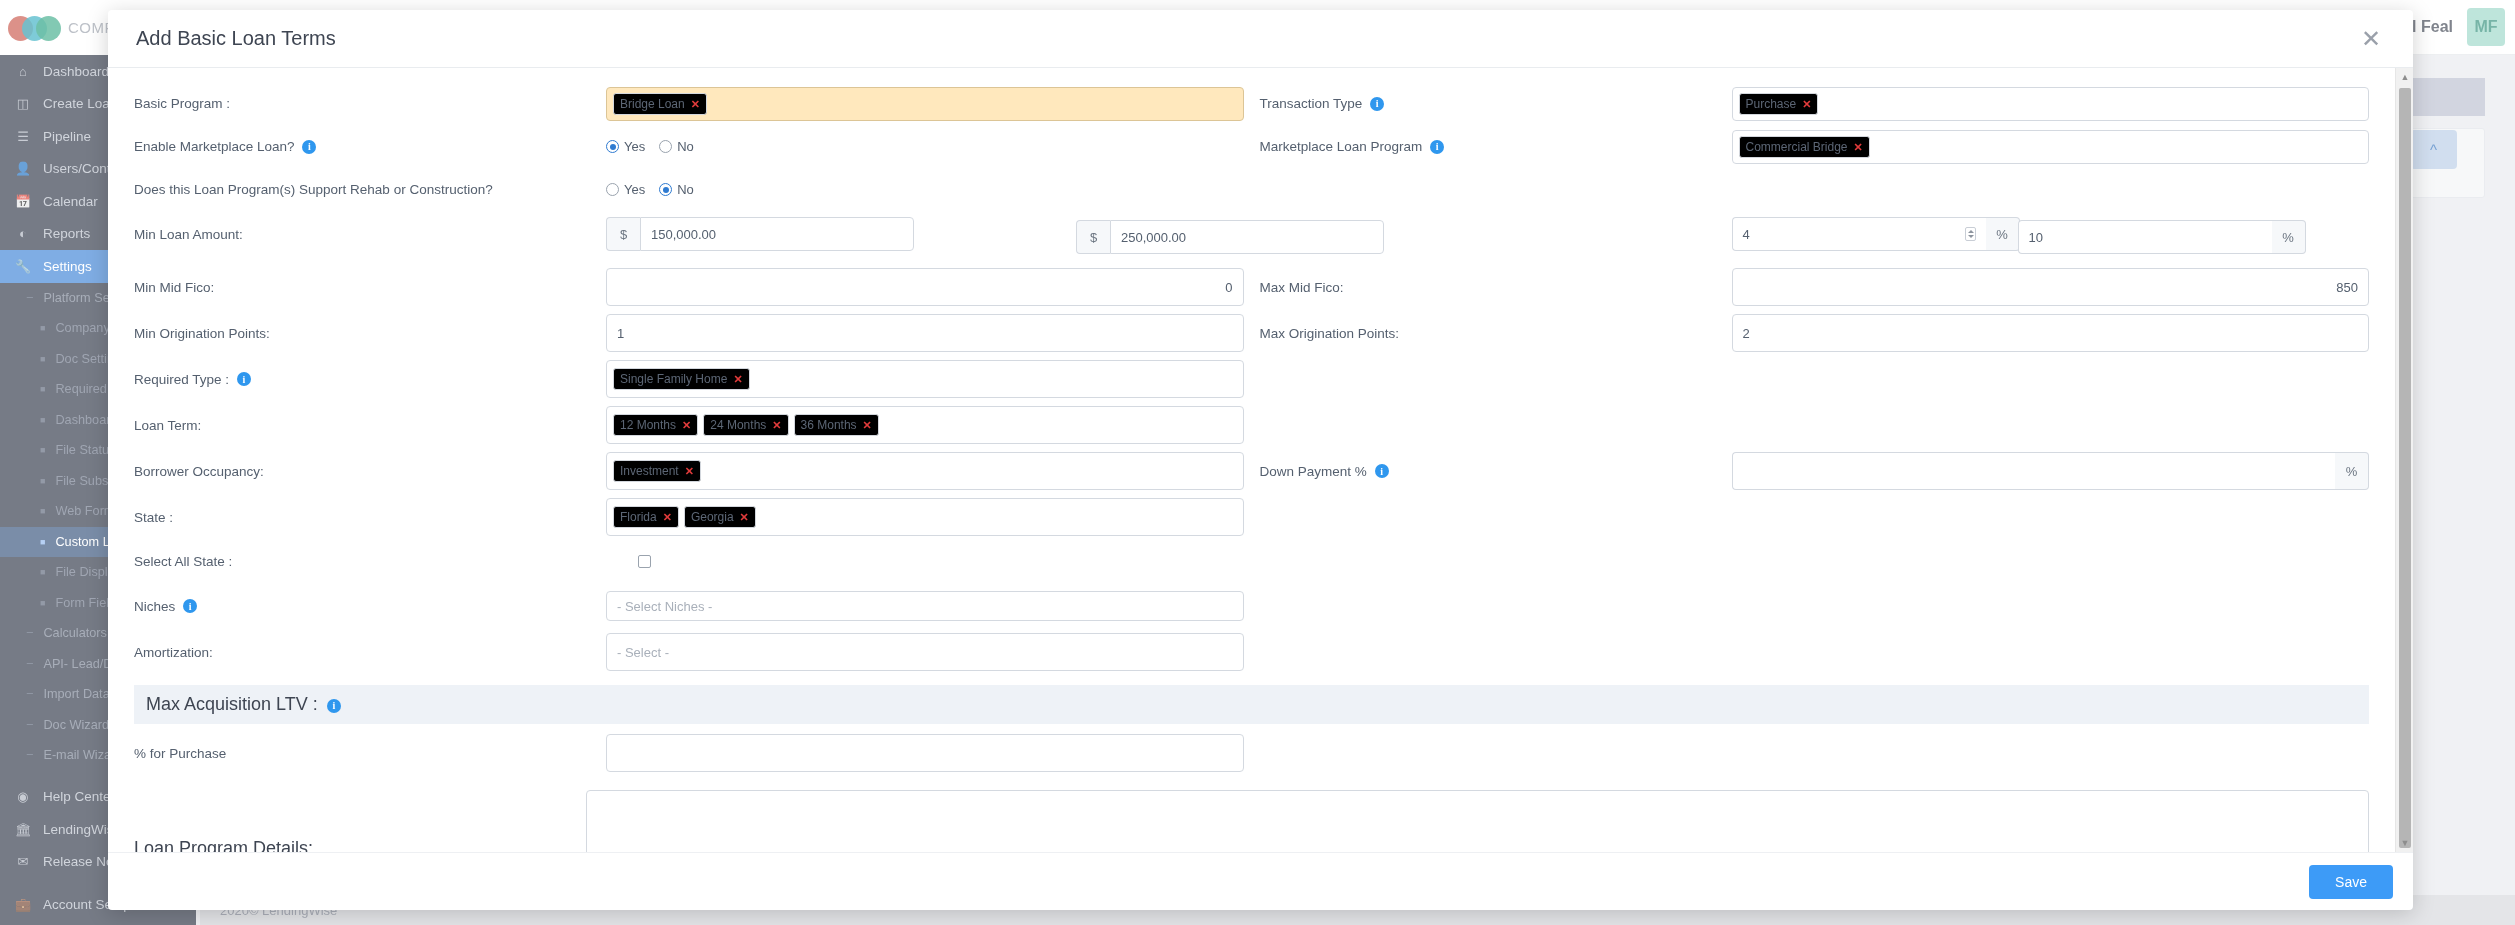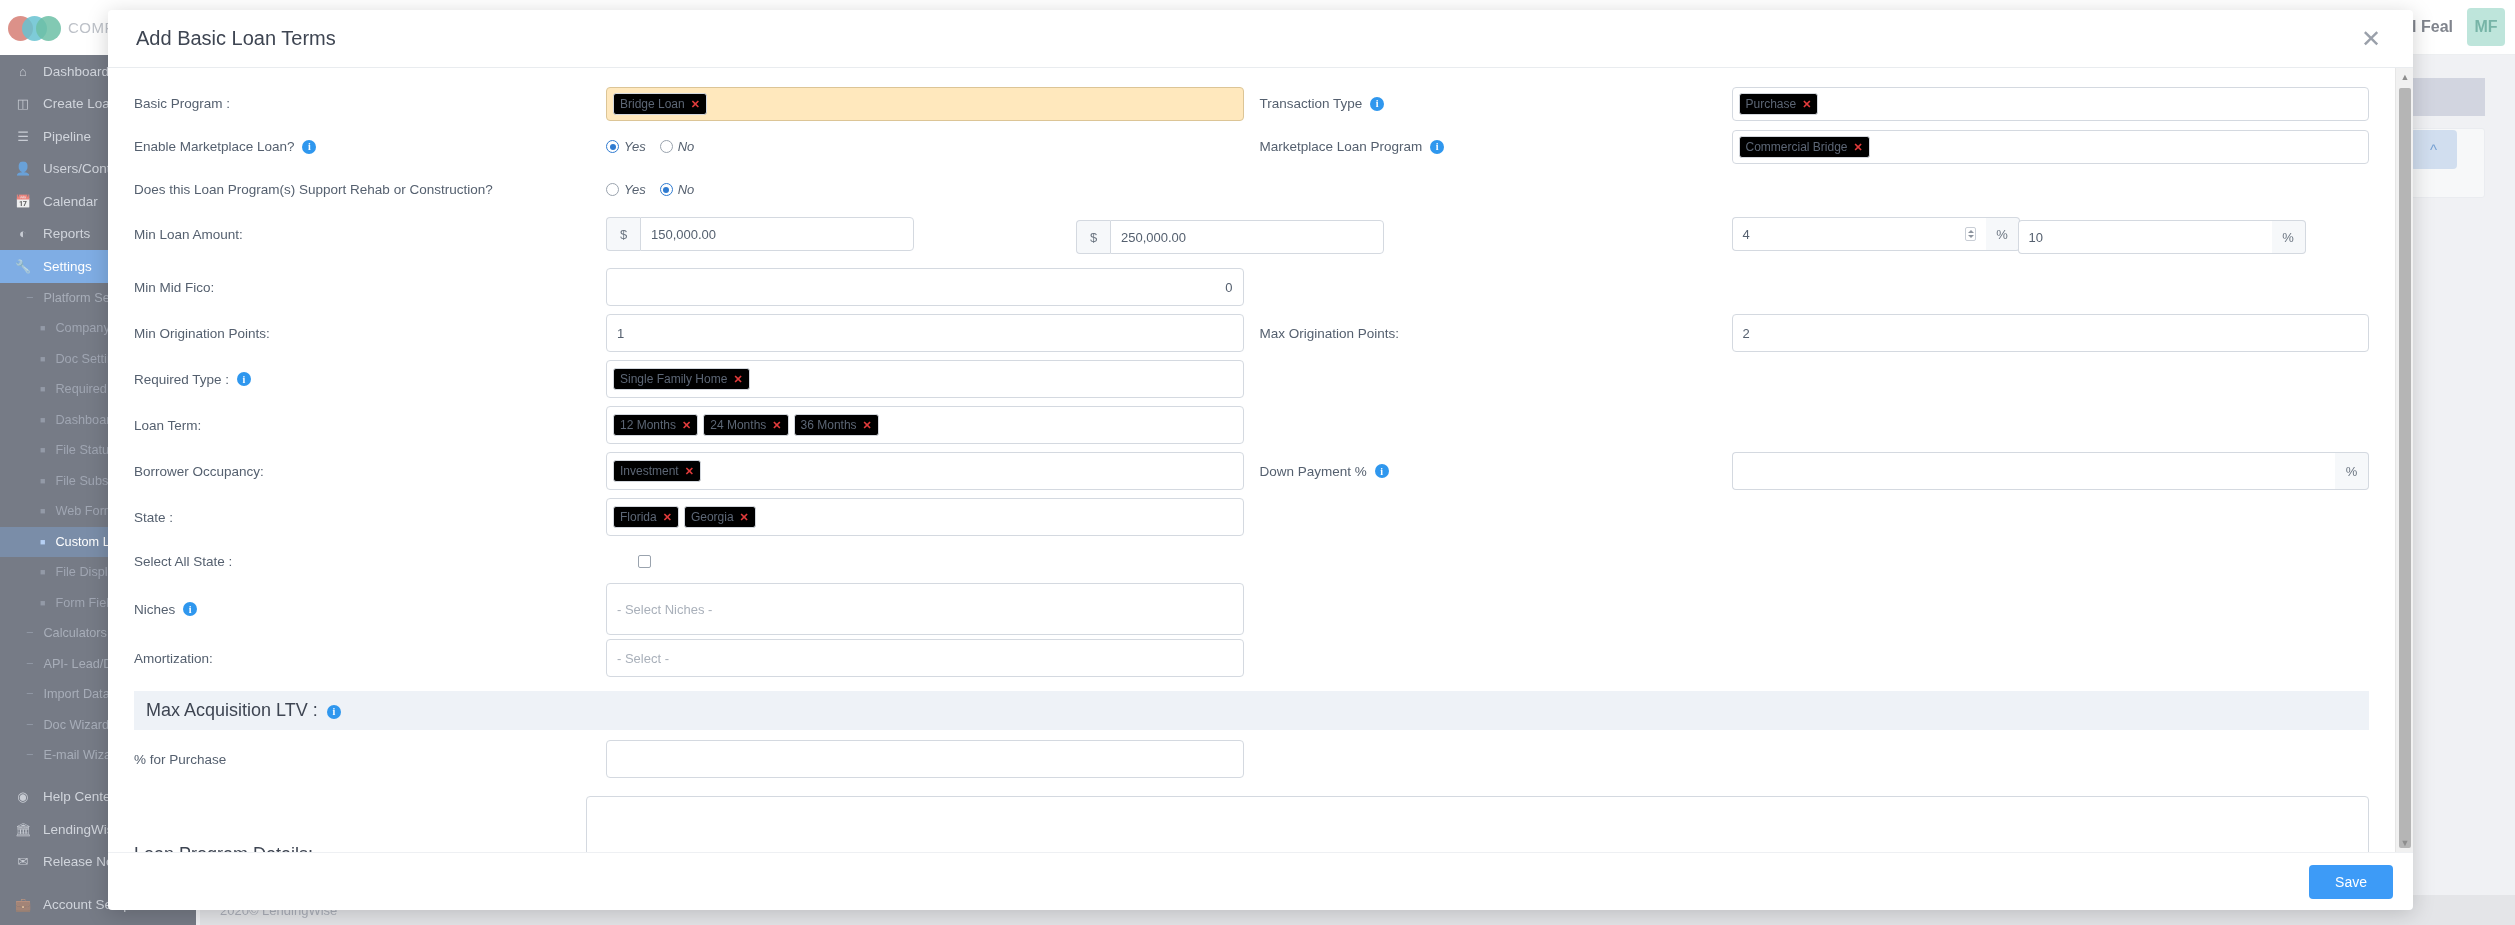--- a/index.html
+++ b/index.html
@@ -176,21 +176,21 @@
     font-size: 13px; color: #6c7682;
   }
   .suffix {
     width: 34px; height: 34px; flex: 0 0 34px; border: 1px solid #d4d9e0;
     border-left: none; border-radius: 0 4px 4px 0; background: #f6f8fa;
     display: flex; align-items: center; justify-content: center;
     font-size: 13px; color: #6c7682;
   }
   .joined-l { border-radius: 0 4px 4px 0; }
 
-  .radio-group { display: flex; align-items: center; gap: 14px; font-size: 13px; color: #55606f; font-style: italic; }
+  .radio-group { display: flex; align-items: center; gap: 14px; font-size: 13px; color: #55606f; }
   .radio-group label { display: inline-flex; align-items: center; gap: 5px; cursor: pointer; }
   .radio {
     width: 13px; height: 13px; border: 1px solid #9aa3ae; border-radius: 50%;
     display: inline-block; position: relative; background: #fff;
   }
   .radio.on { border-color: #2f7bd1; }
   .radio.on::after {
     content: ""; position: absolute; left: 2.5px; top: 2.5px;
     width: 6px; height: 6px; border-radius: 50%; background: #2f7bd1;
   }
@@ -515,20 +515,26 @@
           </div>
       </div>
 
       <div class="grid2" style="margin-top:4px">
         <div class="row tall">
           <div class="lbl">Min Mid Fico:</div>
           <div class="ctrl">
             <div class="input right" style="height:38px">0</div>
           </div>
         </div>
+        <div class="row tall">
+          <div class="lbl">Max Mid Fico:</div>
+          <div class="ctrl">
+            <div class="input right" style="height:38px">850</div>
+          </div>
+        </div>
       </div>
 
       <div class="grid2">
         <div class="row tall">
           <div class="lbl">Min Origination Points:</div>
           <div class="ctrl">
             <div class="input" style="height:38px">1</div>
           </div>
         </div>
         <div class="row tall">
@@ -633,21 +639,21 @@
         <div class="row"></div>
       </div>
 
       <div class="grid2">
         <div class="row tall">
           <div class="lbl">
             <span>Niches</span>
             <span class="info-i">i</span>
           </div>
           <div class="ctrl">
-            <div class="input ph" style="height:52px">- Select Niches -</div>
+            <div class="input ph" style="height:30px">- Select Niches -</div>
           </div>
         </div>
         <div class="row tall"></div>
       </div>
 
       <div class="grid2">
         <div class="row tall">
           <div class="lbl">Amortization:</div>
           <div class="ctrl">
             <div class="input ph" style="height:38px">- Select -</div>

